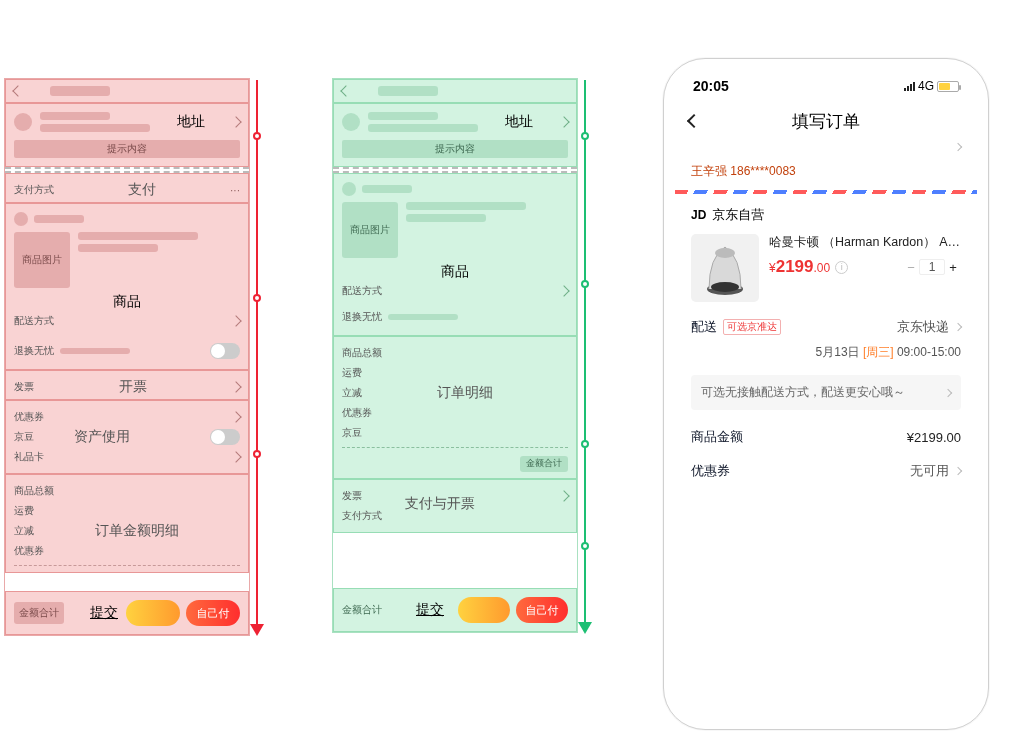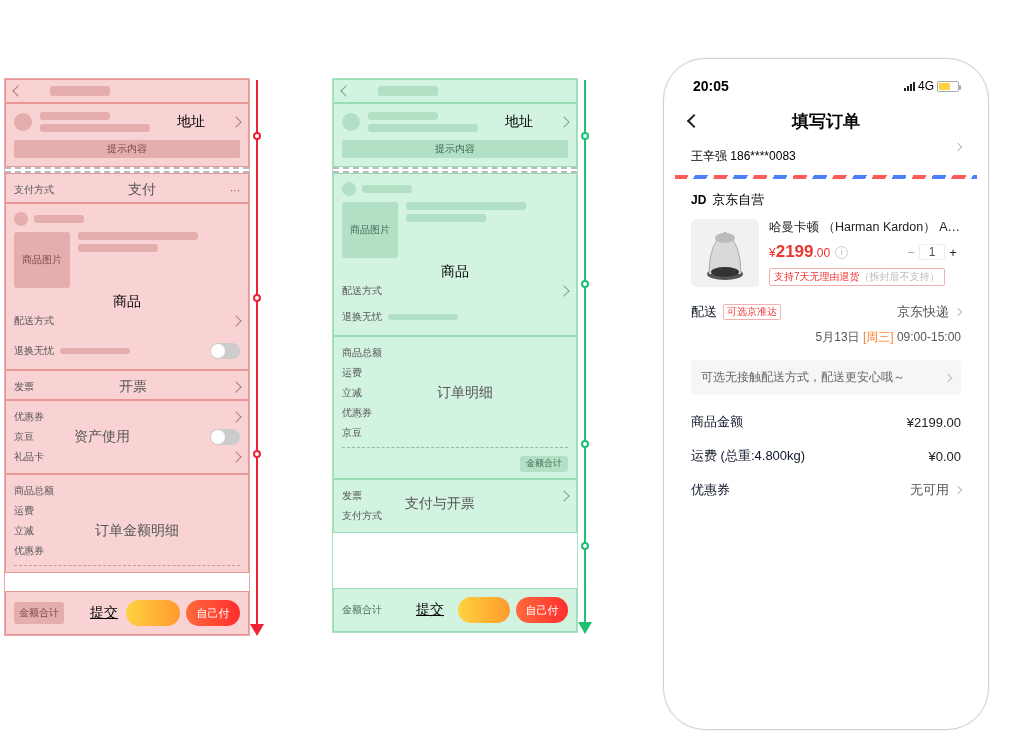--- a/index.html
+++ b/index.html
@@ -79,28 +79,28 @@
   border:1px solid #d0d0d0;
   border-radius: 42px;
   background:#fff;
   box-shadow: 0 0 0 1px rgba(0,0,0,.03);
   overflow:hidden;
 }
 .phone-inner { position:absolute; left:11px; top:10px; right:11px; bottom:12px; background:#fff; border-radius:32px; overflow:hidden; display:flex; flex-direction:column; }
 .phone .status { height:34px; display:flex; align-items:center; padding:0 18px; font-size:14px; font-weight:600; }
 .phone .status .right { margin-left:auto; display:flex; align-items:center; gap:3px; font-size:12px; font-weight:500; }
 .phone .title-bar { height:36px; display:flex; align-items:center; padding:0 14px; }
-.phone .title-bar .ttl { flex:1; text-align:center; font-size:17px; font-weight:700; }
+.phone .title-bar .ttl { flex:1; text-align:center; font-size:17px; font-weight:400; }
 
 .addr { padding: 4px 16px 10px; }
 .addr .tag { display:inline-block; background:#3b7cff; color:#fff; font-size:10px; padding:1px 4px; border-radius:2px; margin-right:4px; vertical-align:1px;}
 .addr .line1 { font-size:12px; color:#555; }
 .addr .line2 { font-size:16.5px; font-weight:700; line-height:1.35; margin-top:4px; position:relative; padding-right:14px;}
 .addr .line2 .chev-r-sm { position:absolute; right:0; top:50%; margin-top:-3px; }
-.addr .line3 { font-size:12px; color:#000000; margin-top:5px; }
+.addr .line3 { font-size:12px; color:#c2410c; margin-top:20px; }
 
 .wavy { height:4px; background:
   repeating-linear-gradient(115deg,
     #ff5a5a 0 12px, #fff 12px 18px,
     #4e7fff 18px 30px, #fff 30px 36px);
   margin: 0 0 0 0;
 }
 .store-row { display:flex; align-items:center; padding:12px 16px 6px; font-size:13px; }
 .store-row .jd { font-weight:700; font-size:12px; margin-right:6px; }
 .prod { display:flex; padding:4px 16px 8px; gap:10px; }
@@ -421,23 +421,20 @@
           <span class="price">
             <span>¥</span><b>2199</b><span>.00</span>
           </span>
           <span class="info-i">i</span>
           <span class="stepper">
             <span class="btn">−</span>
             <span class="val">1</span>
             <span class="btn" style="color:#222;">+</span>
           </span>
         </div>
-        <span class="badge">
-          <span>支持7天无理由退货</span><span class="gray">（拆封后不支持）</span>
-        </span>
       </div>
     </div>
 
     <div class="kv-row">
       <span class="k">配送</span>
       <span class="red" style="margin-left:6px;">可选京准达</span>
       <span class="v">
         <span>京东快递</span>
         <span class="chev-r-sm"></span>
       </span>
@@ -454,24 +451,20 @@
     <div class="notice-bar">
       <span>可选无接触配送方式，配送更安心哦～</span>
       <span class="chev-r-sm"></span>
     </div>
 
     <div class="kv-row">
       <span class="k">商品金额</span>
       <span class="v" style="color:#222;">¥2199.00</span>
     </div>
     <div class="kv-row">
-      <span class="k">运费 (总重:4.800kg)</span>
-      <span class="v" style="color:#222;">¥0.00</span>
-    </div>
-    <div class="kv-row">
       <span class="k">优惠券</span>
       <span class="v">
         <span>无可用</span>
         <span class="chev-r-sm"></span>
       </span>
     </div>
 
   </div>
 </div>
 

